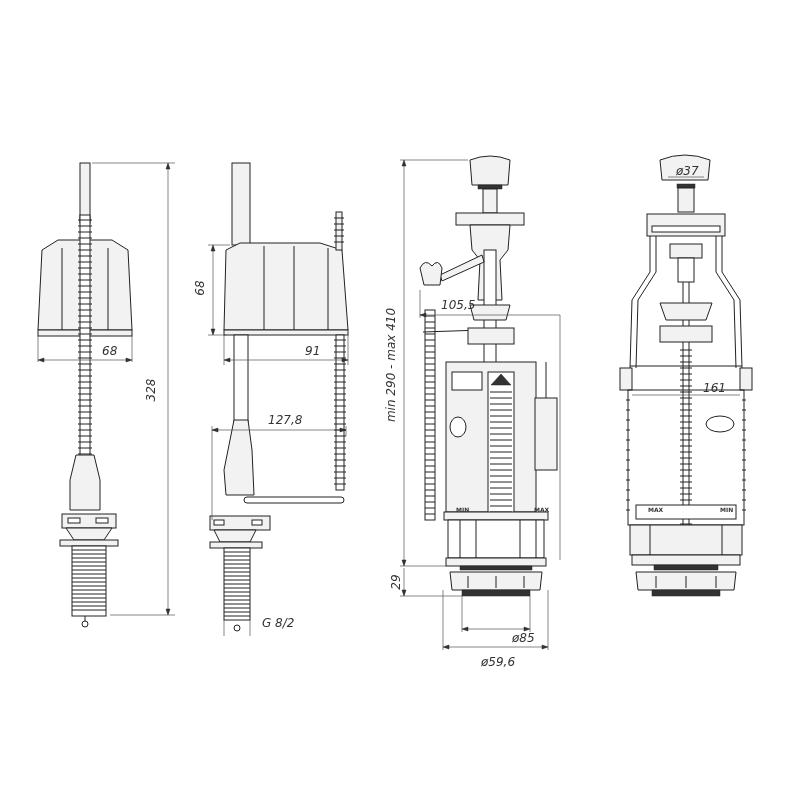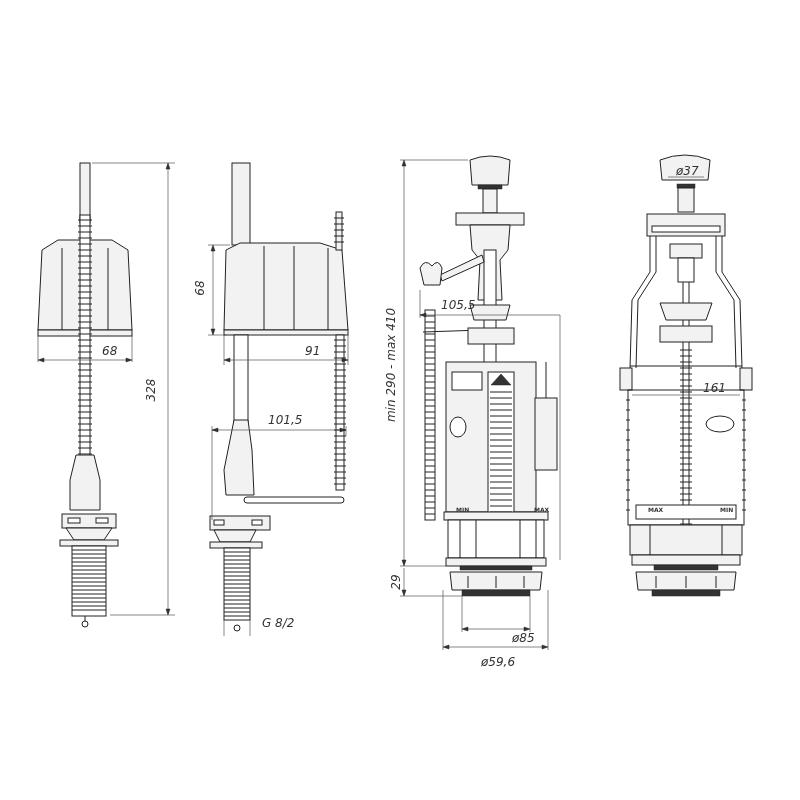--- a/index.html
+++ b/index.html
@@ -195,21 +195,21 @@
     <path class="ln" d="M656 576 v12 M686 576 v12 M716 576 v12"></path>
     <rect class="dk" x="652" y="590" width="68" height="6"></rect>
   </g>
 </svg>
 
 <span class="lbl" style="left:102px;top:344px;">68</span>
 <span class="lbl rot" style="left:140px;top:383px;">328</span>
 
 <span class="lbl rot" style="left:192px;top:281px;">68</span>
 <span class="lbl" style="left:281px;top:344px;margin-left:24px;">91</span>
-<span class="lbl" style="left:268px;top:413px;">101,5</span>
+<span class="lbl" style="left:268px;top:413px;">127,8</span>
 <span class="lbl" style="left:262px;top:616px;">G 8/2</span>
 
 <span class="lbl rot" style="left:334px;top:358px;">min 290 - max 410</span>
 <span class="lbl" style="left:441px;top:298px;">105,5</span>
 <span class="lbl rot" style="left:388px;top:575px;">29</span>
 <span class="lbl" style="left:481px;top:612px;margin-top:43px;">ø59,6</span>
 <span class="lbl" style="left:484px;top:631px;margin-left:28px;">ø85</span>
 <span class="lbl" style="left:456px;top:506px;font-size:6px;font-style:normal;font-weight:bold;">MIN</span>
 <span class="lbl" style="left:534px;top:506px;font-size:6px;font-style:normal;font-weight:bold;">MAX</span>
 

